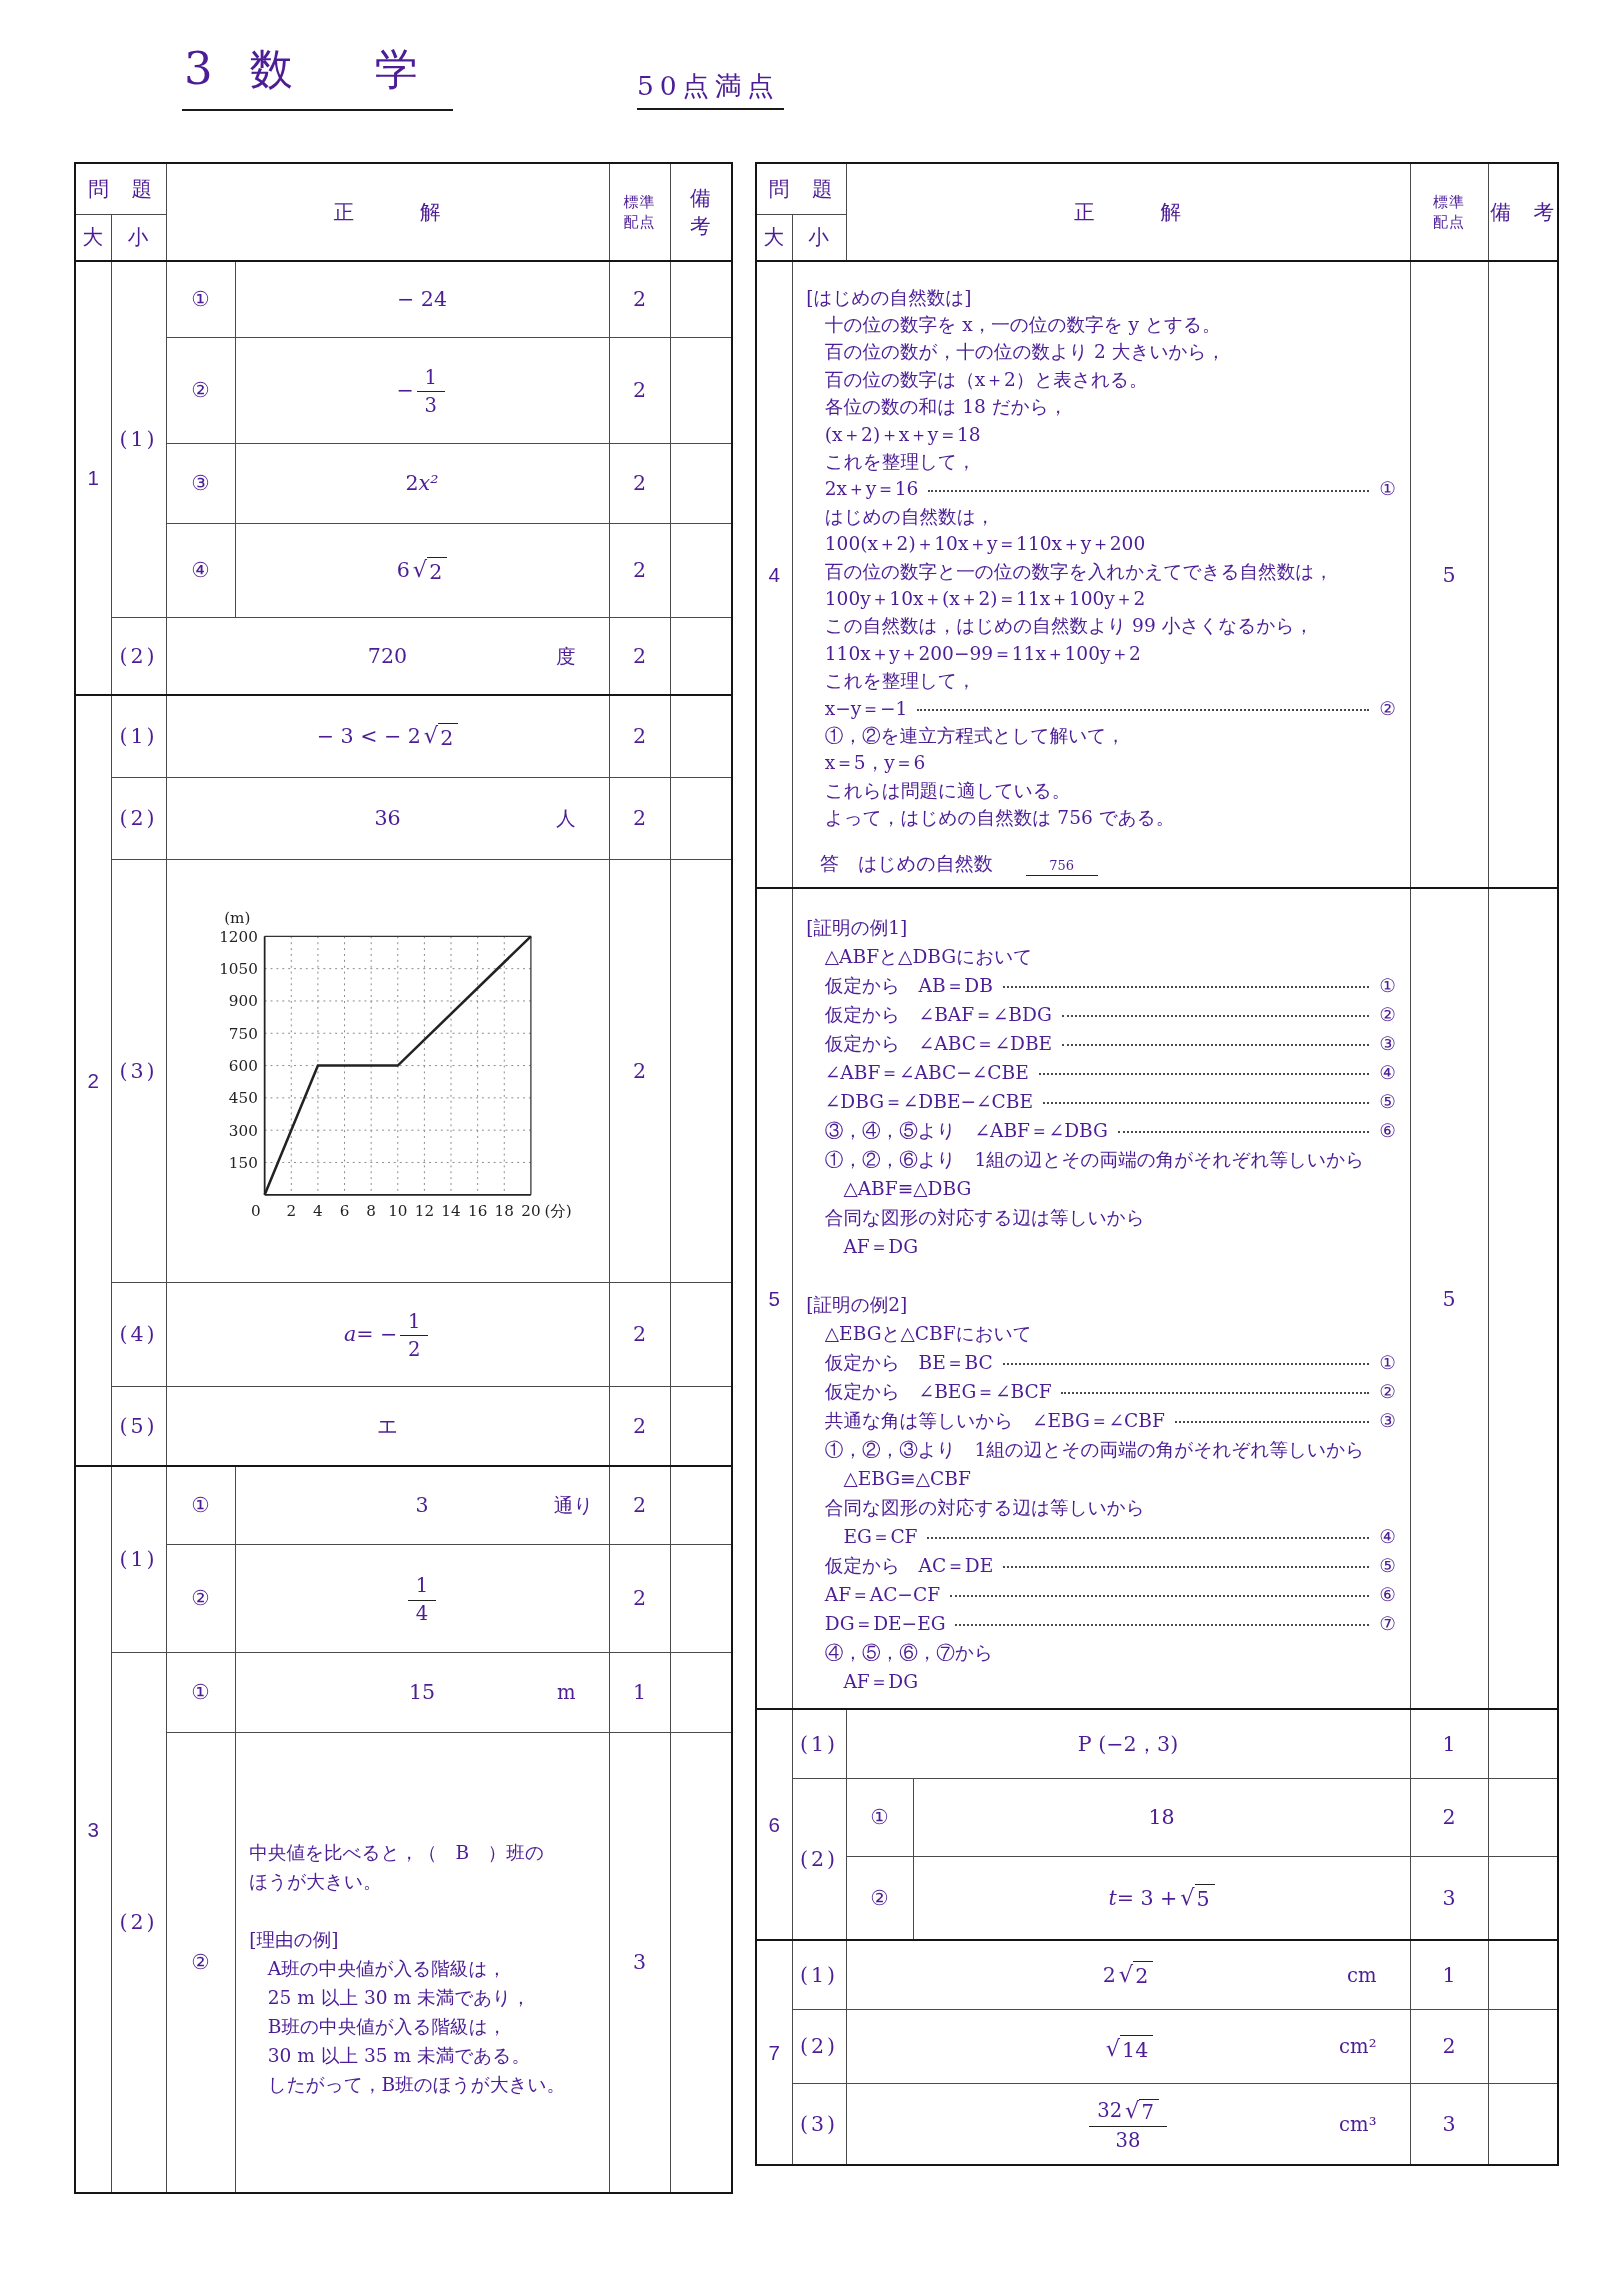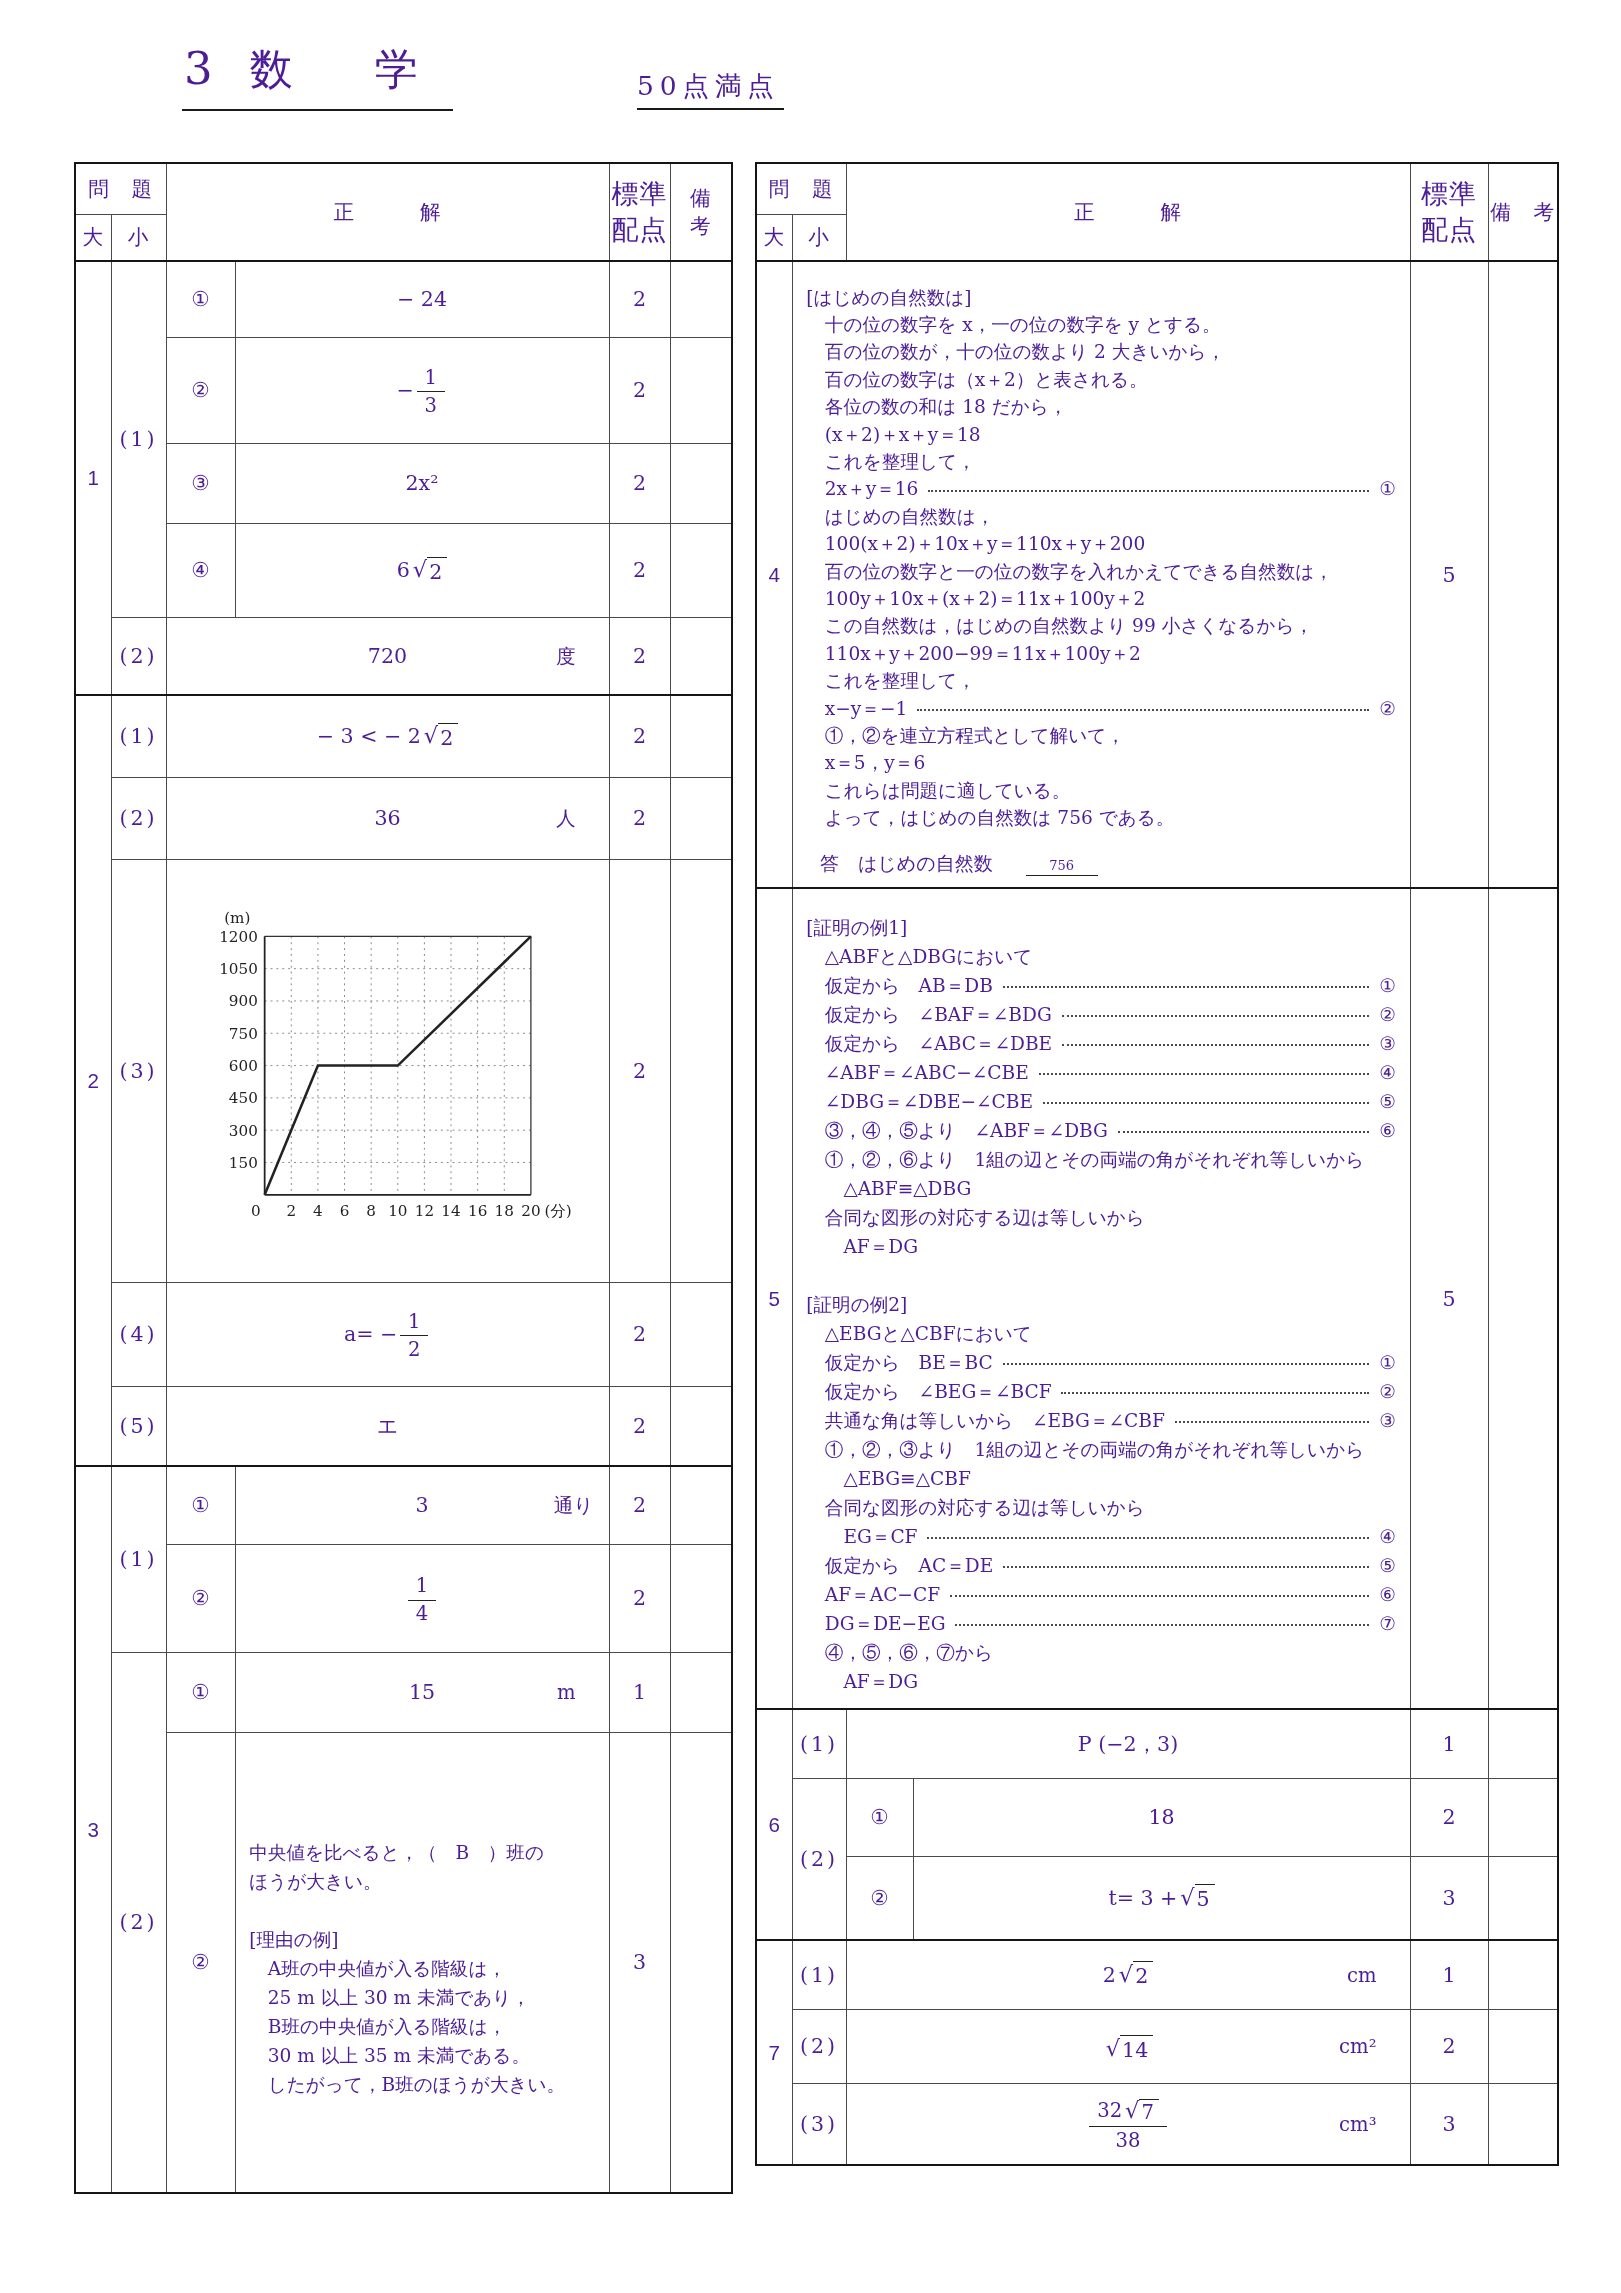--- a/index.html
+++ b/index.html
@@ -13,31 +13,31 @@
   #title-text{font-size:43px;margin-left:37px;letter-spacing:19.6px;}
   #points-label{position:absolute;left:637px;top:68px;font-size:26.5px;letter-spacing:5.9px;
                 border-bottom:2px solid #1a1a1a;padding:0 3.9px 3.9px 0;white-space:nowrap;}
 
   
   table.anstable{border-collapse:collapse;table-layout:fixed;background:#fff;border:2.9px solid #151515;}
   table.anstable td{border:1px solid #4a4a4a;padding:0;vertical-align:middle;text-align:center;
                     font-size:20.6px;overflow:hidden;}
   tr.sec > td{border-top:2.5px solid #151515;}
   td.hd{font-size:20.6px;letter-spacing:1px;}
-  td.hd .hline{line-height:1.35;font-size:27px;}
+  td.hd .hline{line-height:1.35;font-size:15px;}
   td.dai{font-family:"Liberation Sans","DejaVu Sans",sans-serif;font-size:30px;font-weight:500;}
   td.sho{font-size:19.6px;letter-spacing:2.9px;white-space:nowrap;}
   td.sub{font-size:21.6px;}
   td.pts{font-size:20.6px;}
   td.rem{}
 
   td.ans{position:relative;}
   .aval{display:inline-flex;align-items:center;justify-content:center;font-size:20.6px;}
   .unit{position:absolute;right:33px;top:50%;transform:translateY(-50%);font-size:19.6px;white-space:nowrap;}
-  .ital{text-align:right;}
+  .ital{font-style:italic;text-align:right;}
 
   .frac{display:inline-flex;flex-direction:column;line-height:1.1;font-size:19.6px;margin:0 2.9px;
         transform:translateY(1px);text-align:center;}
   .fnum{border-bottom:1.6px solid #222;padding:1px 7.8px 2.9px;display:inline-flex;align-items:center;justify-content:center;}
   .fden{padding-top:2.9px;}
   .rsign{font-size:22.5px;line-height:1;margin-left:2.9px;transform:translateY(-1px);}
   .rcand{border-top:1.6px solid #222;padding:2px 4.9px 0 2px;}
 
   
   td.longcell{vertical-align:top;text-align:left;}

